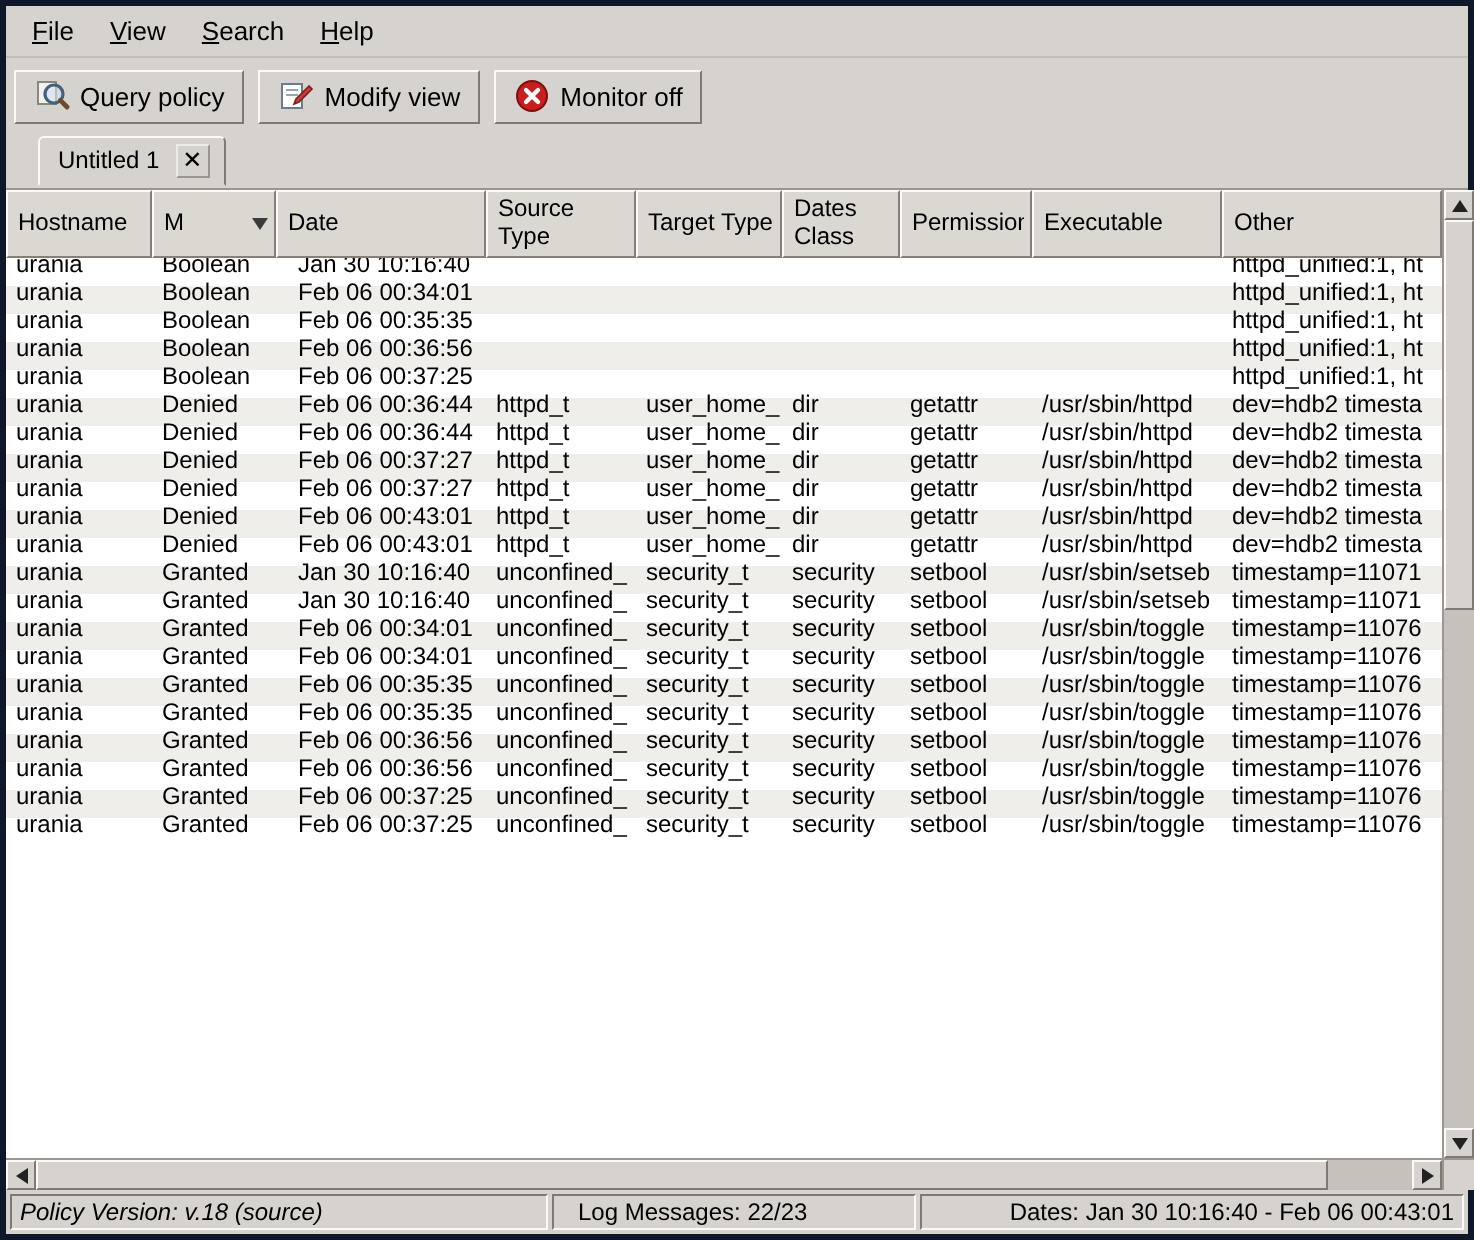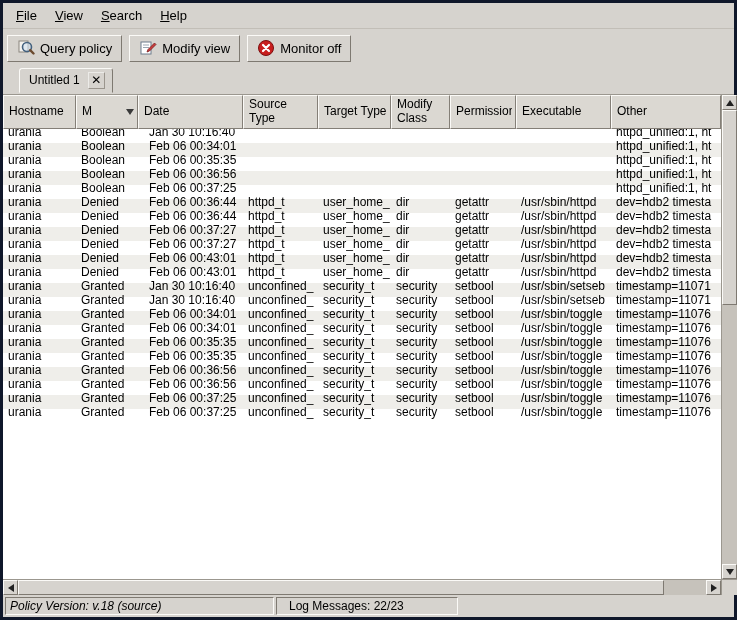--- a/index.html
+++ b/index.html
@@ -228,21 +228,21 @@
           <div class="th col2">
             <span class="th-label">Date</span>
           </div>
           <div class="th col3">
             <span class="th-label">Source Type</span>
           </div>
           <div class="th col4">
             <span class="th-label">Target Type</span>
           </div>
           <div class="th col5">
-            <span class="th-label">Modify Class</span>
+            <span class="th-label">Dates Class</span>
           </div>
           <div class="th col6">
             <span class="th-label">Permission</span>
           </div>
           <div class="th col7">
             <span class="th-label">Executable</span>
           </div>
           <div class="th col8">
             <span class="th-label">Other</span>
           </div>
@@ -502,15 +502,16 @@
       <div class="sbtn">
           <span class="tri-down"></span>
         </div>
       <div class="corner"></div>
     </div>
   </div>
 
   <div class="statusbar">
     <div class="status-sec s1">Policy Version: v.18 (source)</div>
     <div class="status-sec s2">Log Messages: 22/23</div>
+    <div class="status-sec s3">Dates: Jan 30 10:16:40 - Feb 06 00:43:01</div>
   </div>
 
 </div>
 
 </body></html>

